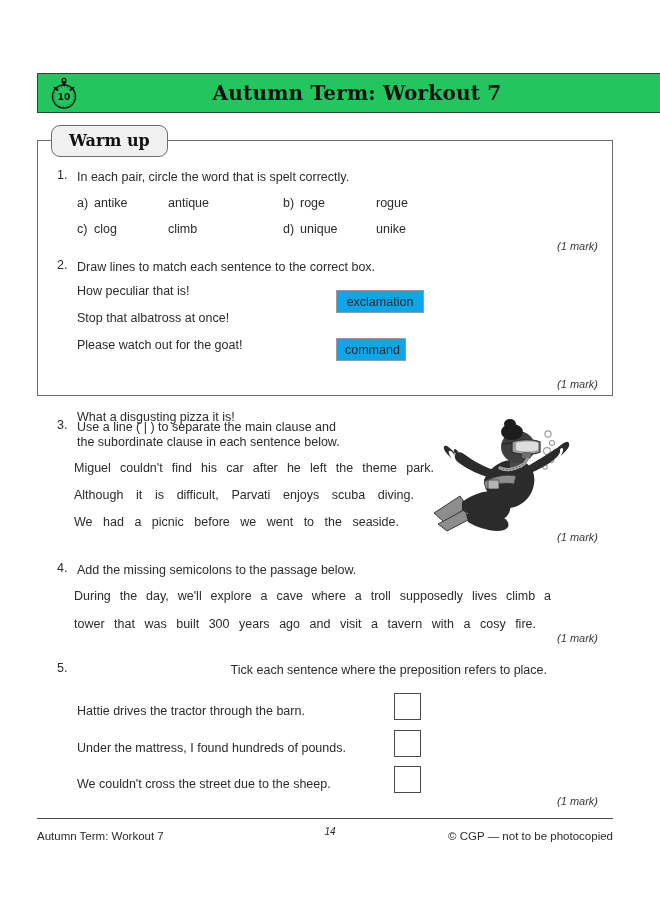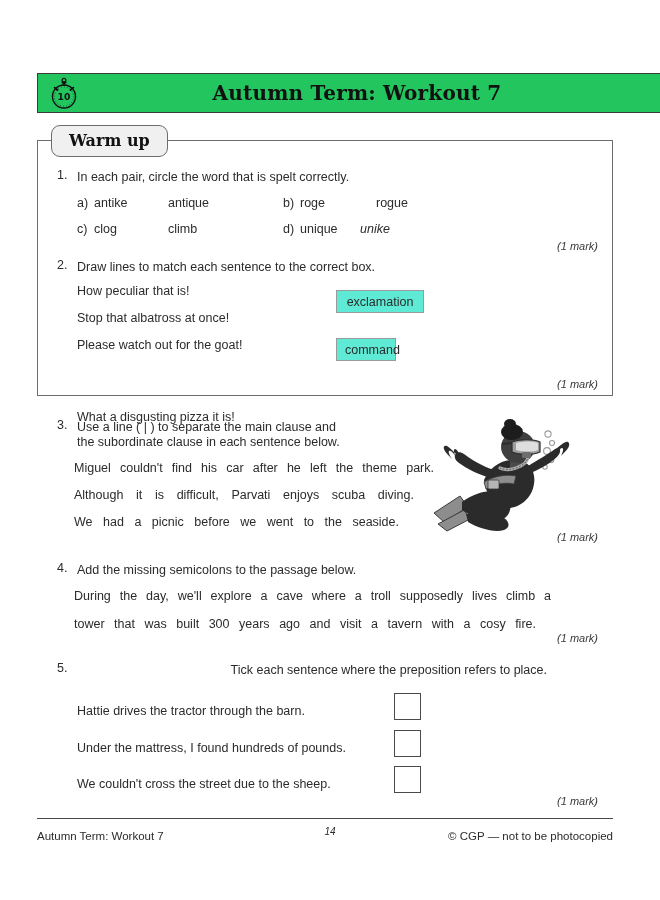--- a/index.html
+++ b/index.html
@@ -104,21 +104,21 @@
     text-align: right;
   }
 
   
   .w-label { position: absolute; font-size: 12.5px; color: #2b2b2b; }
 
   
   .match-box {
     position: absolute;
     border: 1px solid #9a9a9a;
-    background: #5eead4;
+    background: #0ea5e9;
     font-size: 12.5px;
     color: #2b2b2b;
     padding: 4px 8px 5px 8px;
     box-sizing: border-box;
     text-align: center;
   }
 
   
   .diver {
     position: absolute;
@@ -206,34 +206,34 @@
   <div class="w-label" style="left:283px; top:196px;">b)</div>
   <div class="w-label" style="left:300px; top:196px;">roge</div>
   <div class="w-label" style="left:376px; top:196px;">rogue</div>
 
   <div class="w-label" style="left:77px; top:222px;">c)</div>
   <div class="w-label" style="left:94px; top:222px;">clog</div>
   <div class="w-label" style="left:168px; top:222px;">climb</div>
 
   <div class="w-label" style="left:283px; top:222px;">d)</div>
   <div class="w-label" style="left:300px; top:222px;">unique</div>
-  <div class="w-label" style="left:360px; top:222px;font-style:italic;">unike</div>
+  <div class="w-label" style="left:376px; top:222px;">unike</div>
 
   <div class="mark" style="left:420px; top:240px; width:178px;">(1 mark)</div>
 
   <div class="qnum" style="left:57px; top:258px;">2.</div>
   <div class="qtext" style="left:77px; top:258px; width:470px;">Draw lines to match each sentence to the correct box.</div>
 
   <div class="qtext" style="left:77px; top:282px;">How peculiar that is!</div>
   <div class="qtext" style="left:77px; top:309px;">Stop that albatross at once!</div>
   <div class="qtext" style="left:77px; top:336px;">Please watch out for the goat!</div>
   <div class="qtext" style="left:77px; top:362px;margin-top:46px;">What a disgusting pizza it is!</div>
 
   <div class="match-box" style="left:336px; top:290px; width:88px; height:23px;">exclamation</div>
-  <div class="match-box" style="left:336px; top:338px; width:60px; height:23px;text-align:right;">command</div>
+  <div class="match-box" style="left:336px; top:338px; width:70px; height:23px;text-align:right;">command</div>
 
   <div class="mark" style="left:420px; top:378px; width:178px;">(1 mark)</div>
 
   <div class="qnum" style="left:57px; top:418px;">3.</div>
   <div class="qtext" style="left:77px; top:418px; width:330px;">Use a line ( | ) to separate the main clause and</div>
   <div class="qtext" style="left:77px; top:433px; width:330px;">the subordinate clause in each sentence below.</div>
 
   <div class="qtext just" style="left:74px; top:459px; width:360px;">Miguel couldn't find his car after he left the theme park.</div>
   <div class="qtext just" style="left:74px; top:486px; width:340px;">Although it is difficult, Parvati enjoys scuba diving.</div>
   <div class="qtext just" style="left:74px; top:513px; width:325px;">We had a picnic before we went to the seaside.</div>

